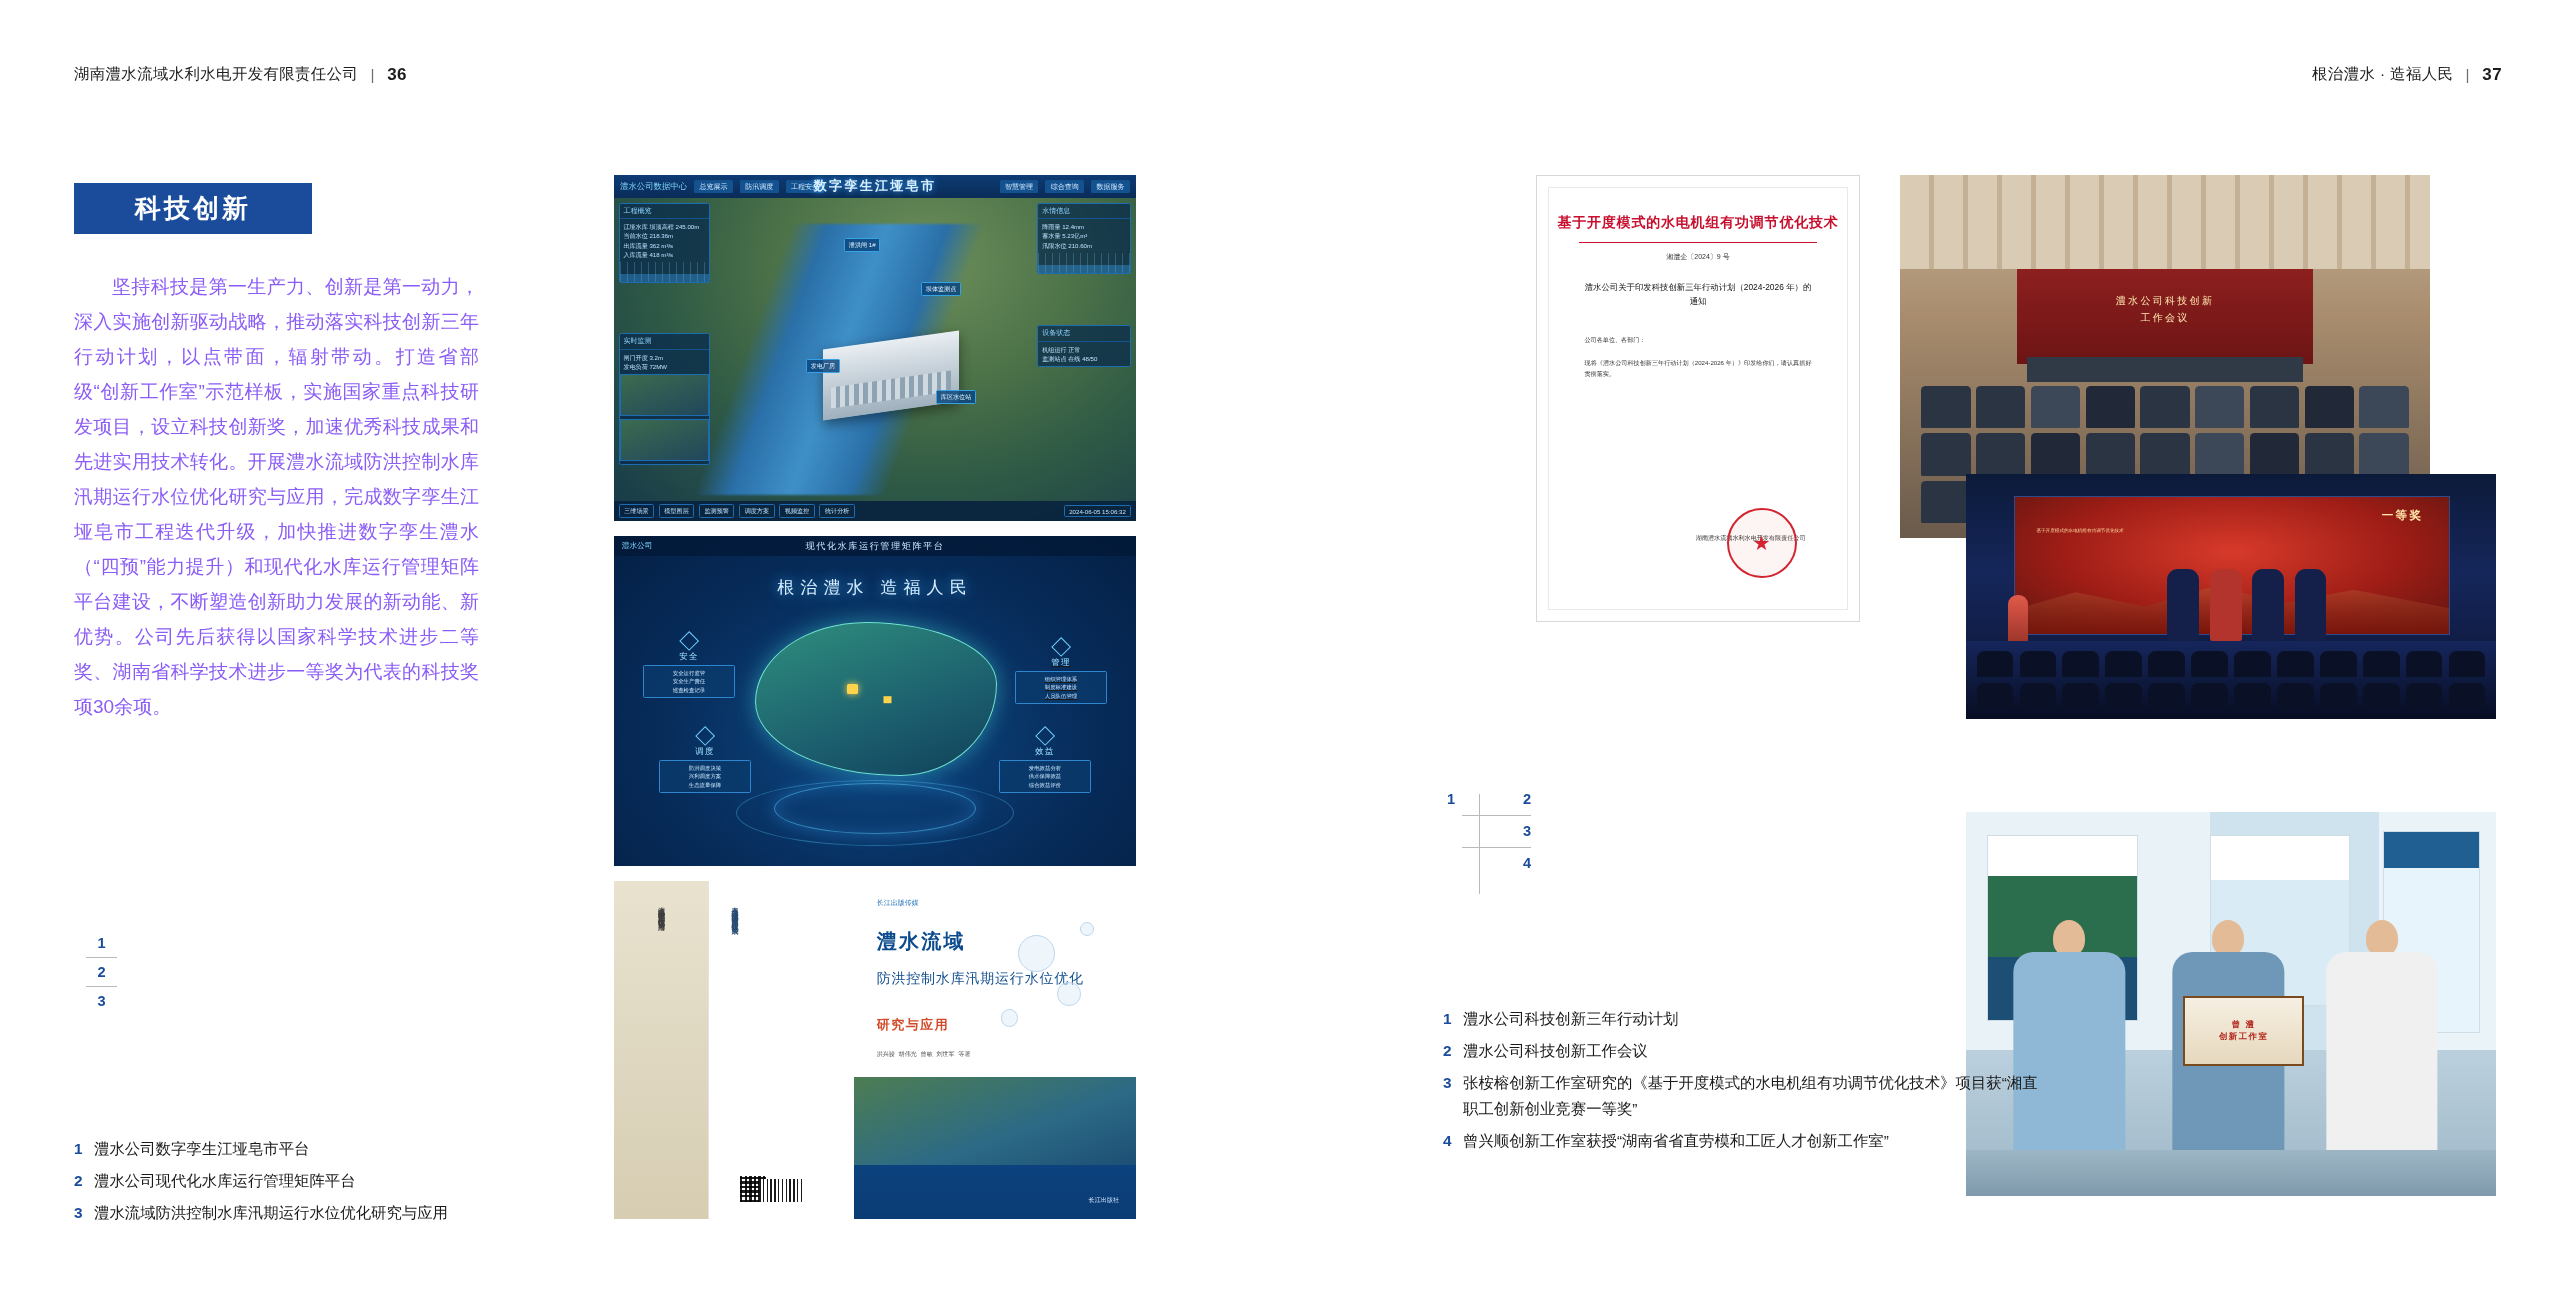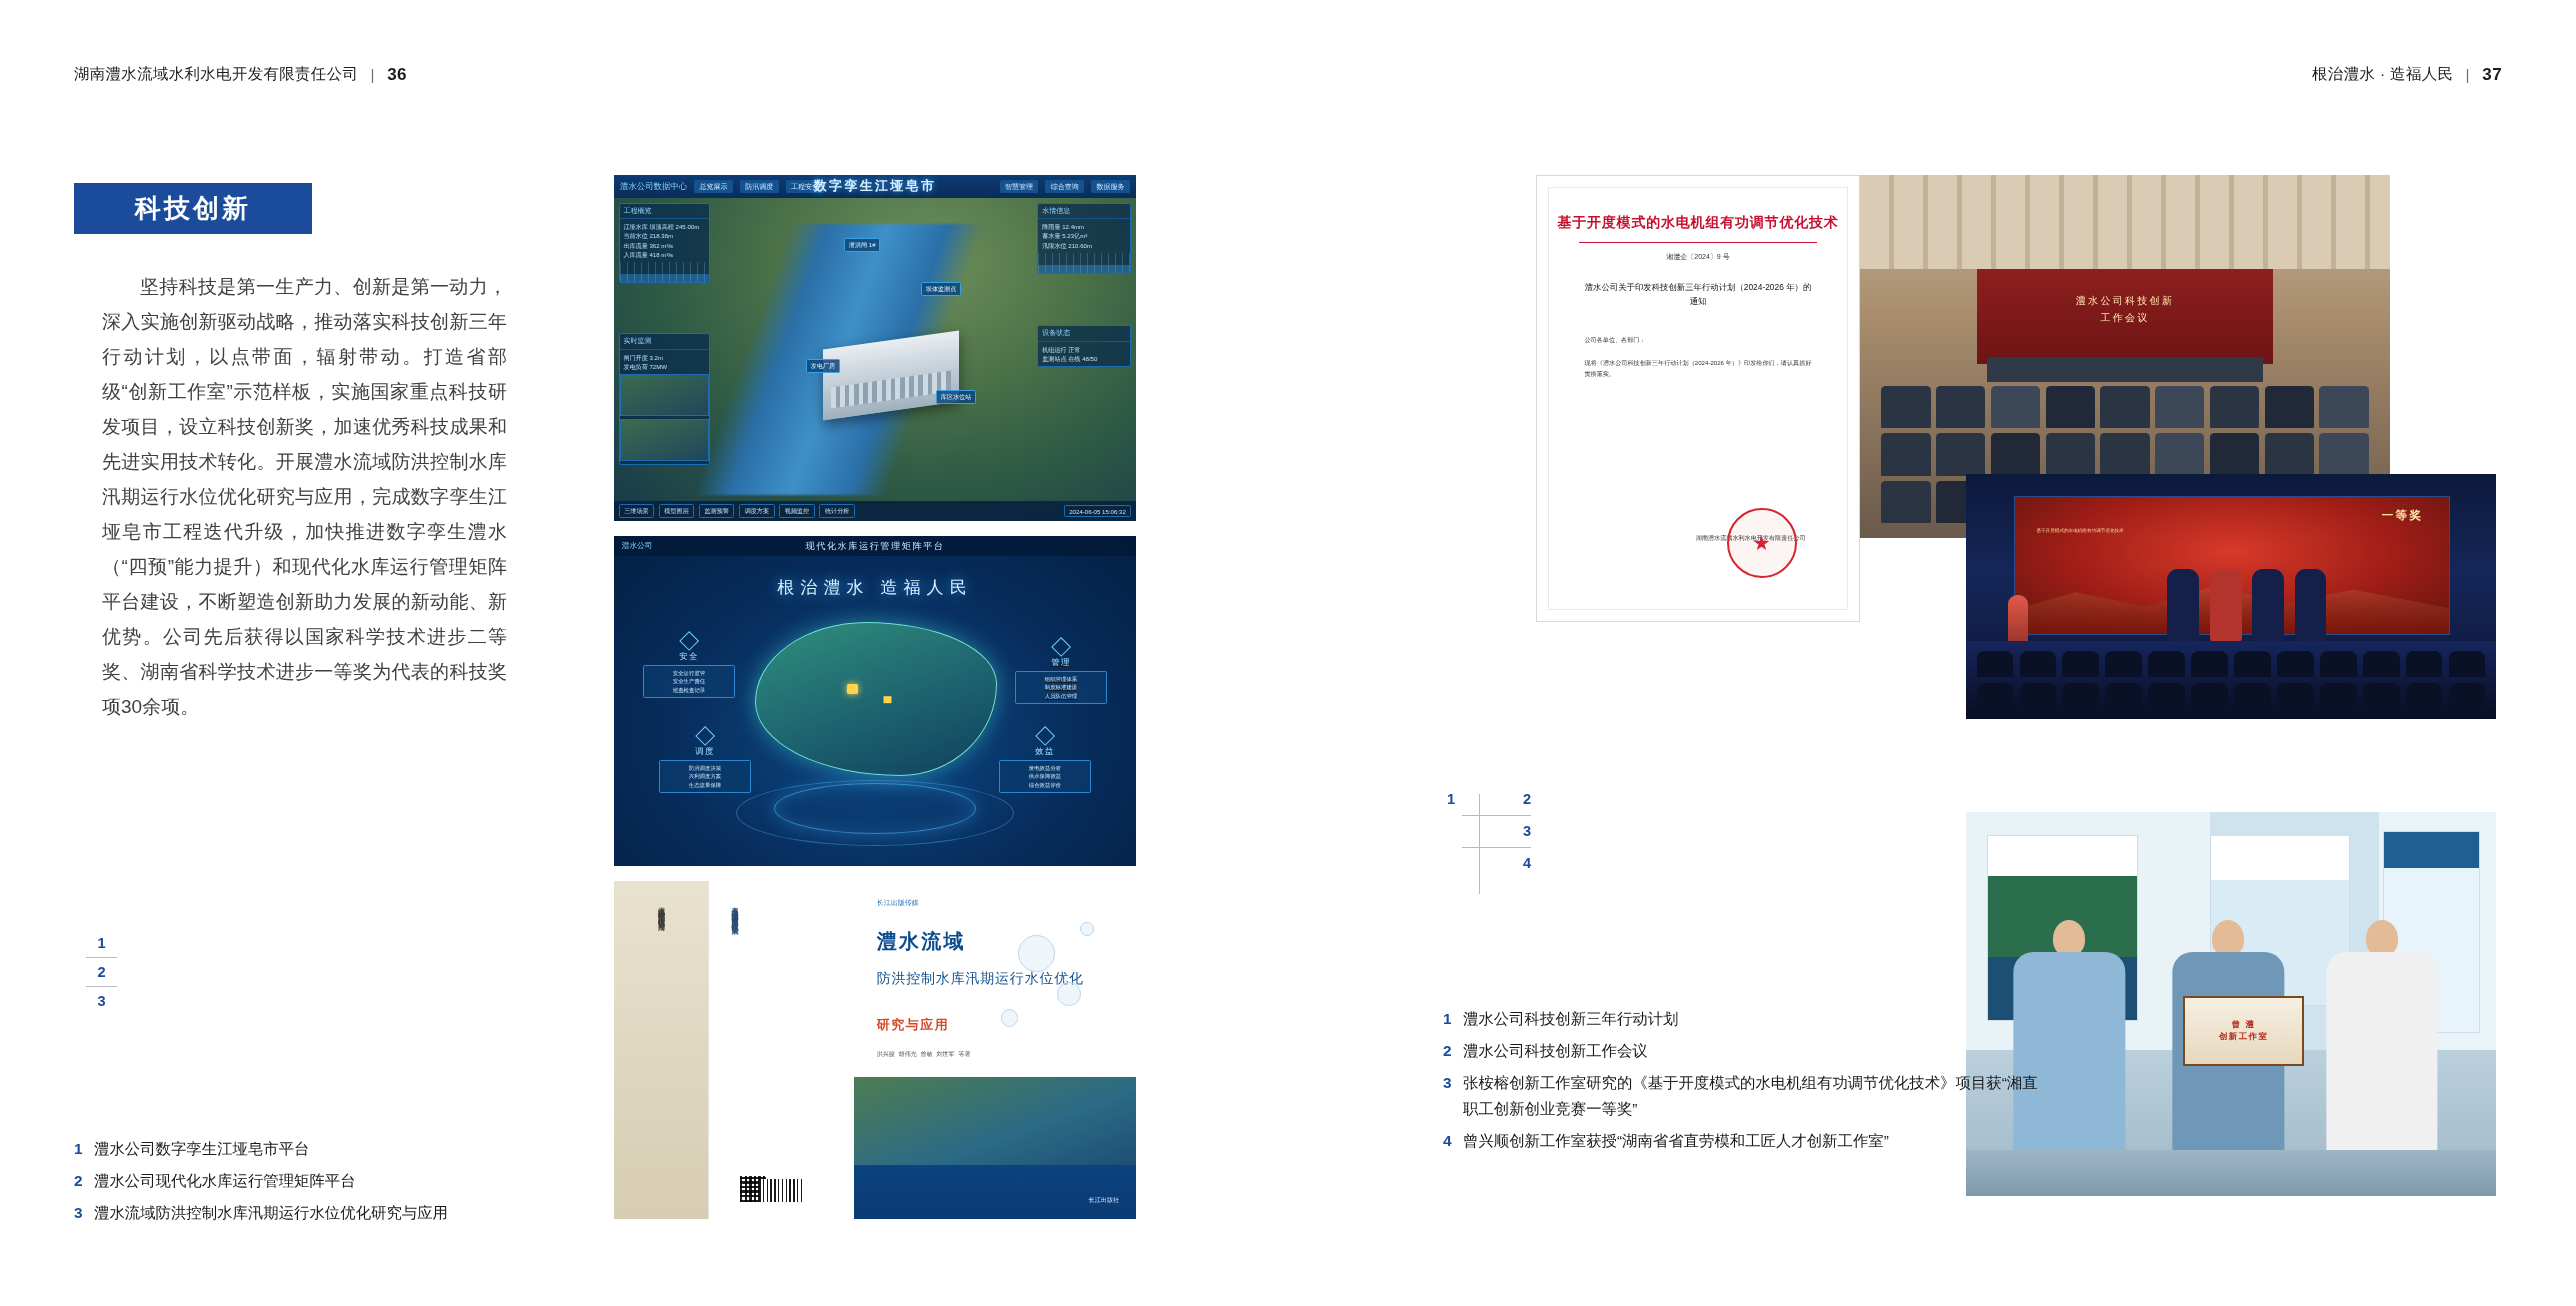--- a/index.html
+++ b/index.html
@@ -73,22 +73,21 @@
   .body-copy {
     position: absolute;
     left: 74px;
     top: 269px;
     width: 405px;
     font-size: 19px;
     line-height: 35px;
     text-align: justify;
     text-justify: inter-ideograph;
     text-indent: 38px;
-    color: #404040;
-    margin-left: 28px;
+    color: #8b5cf6;
   }
 
   
   .marker-stack {
     position: absolute;
     font-size: 14.6px;
     color: #1b4c9c;
     font-weight: bold;
   }
   .marker-stack .rule {
@@ -396,21 +395,21 @@
     position: absolute; right: 17%; bottom: 31px; width: 66px; height: 66px;
     border: 2.3px solid #d3242f; border-radius: 50%;
     background: rgba(211,36,47,.05);
   }
   #fig-doc .seal .star {
     position: absolute; left: 50%; top: 50%; transform: translate(-50%,-50%);
     color: #d3242f; font-size: 20px; line-height: 1;
   }
 
   
-  #fig-meeting { left: 1860px; top: 175px; width: 530px; height: 363px;
+  #fig-meeting { left: 1900px; top: 175px; width: 530px; height: 363px;
     background: linear-gradient(180deg,#c6b49a 0%,#a98d6e 38%,#6a5a4b 100%); }
   #fig-meeting .ceiling {
     position: absolute; left: 0; top: 0; right: 0; height: 26%;
     background: repeating-linear-gradient(90deg,#d9cbb4 0 29px,#c3b095 29px 34px);
   }
   #fig-meeting .stage {
     position: absolute; left: 22%; top: 26%; width: 56%; height: 26%;
     background: linear-gradient(180deg,#8d1f1f,#6d1414);
   }
   #fig-meeting .stage .banner {

